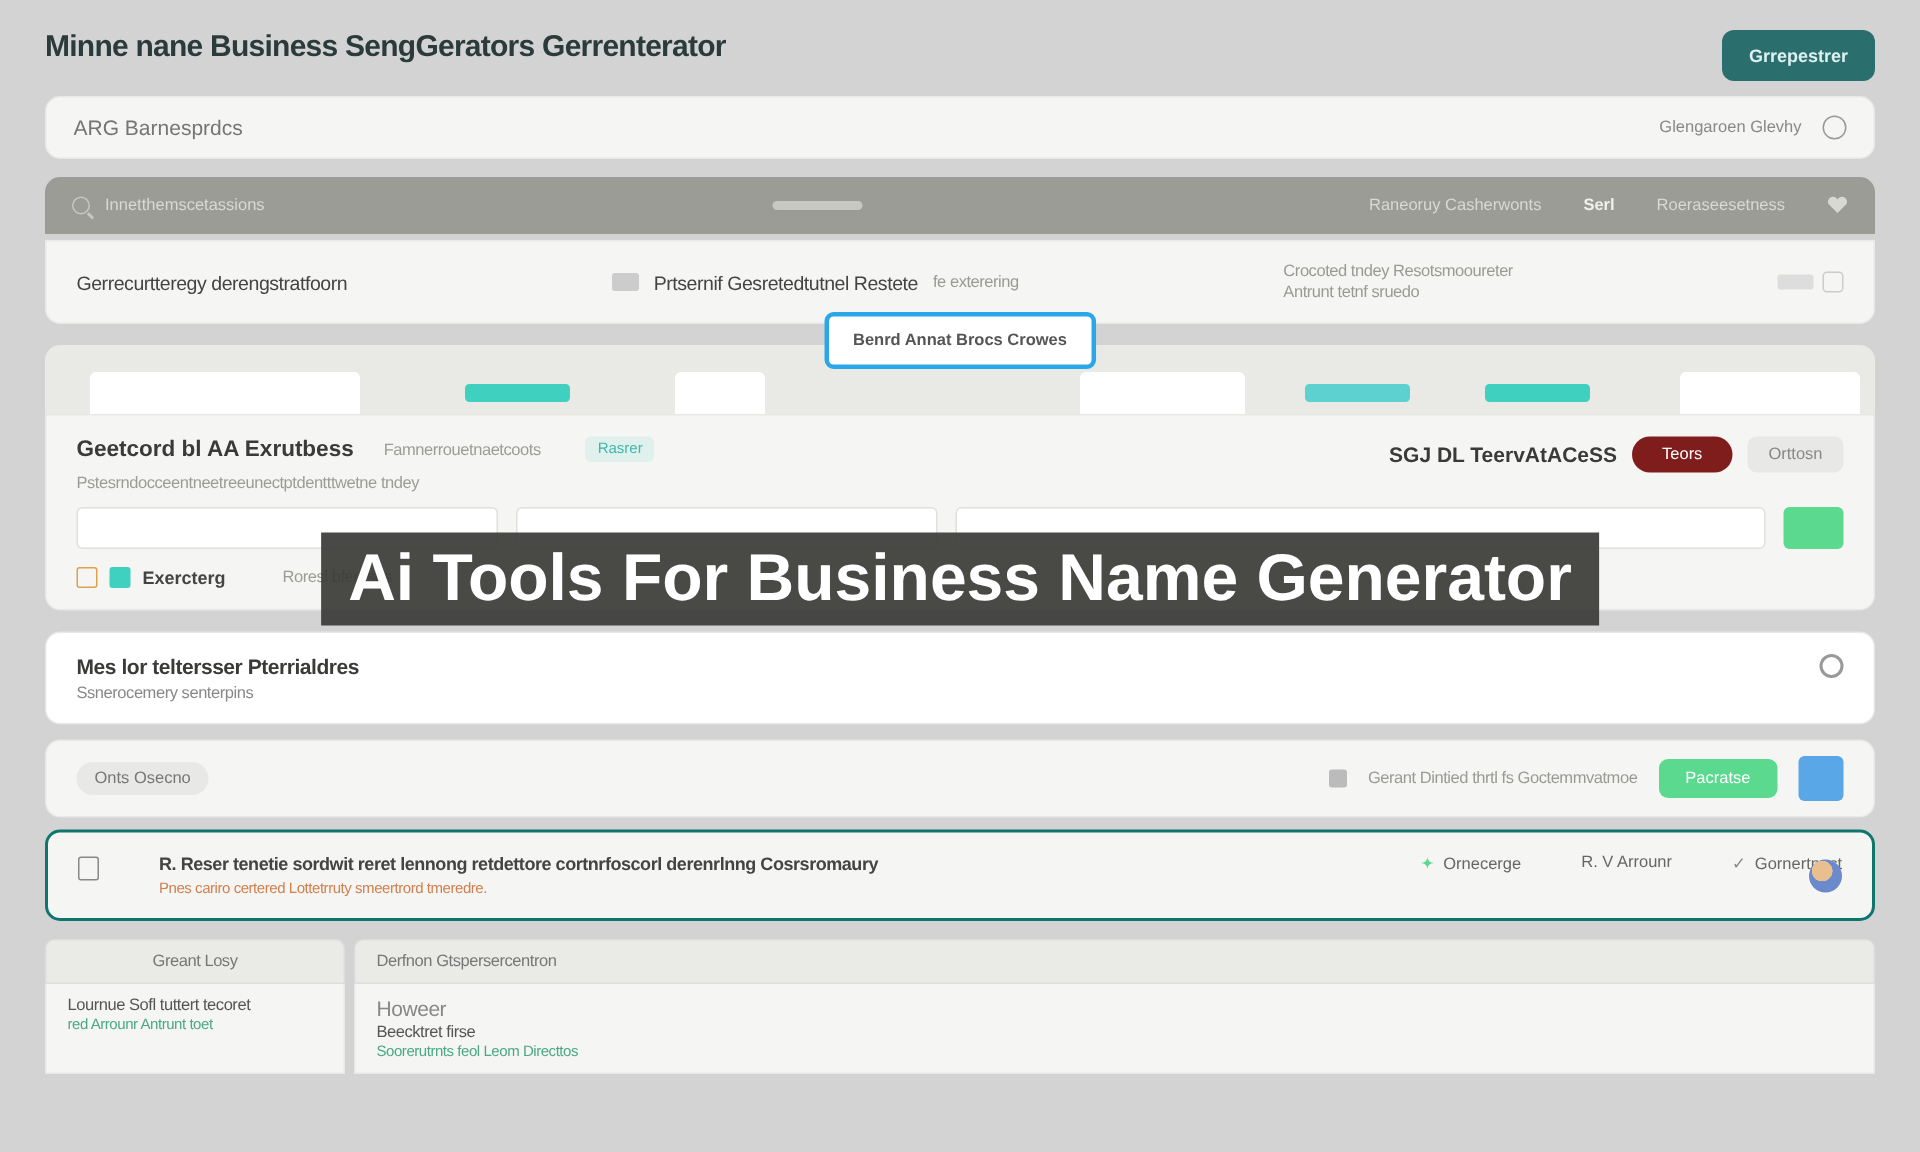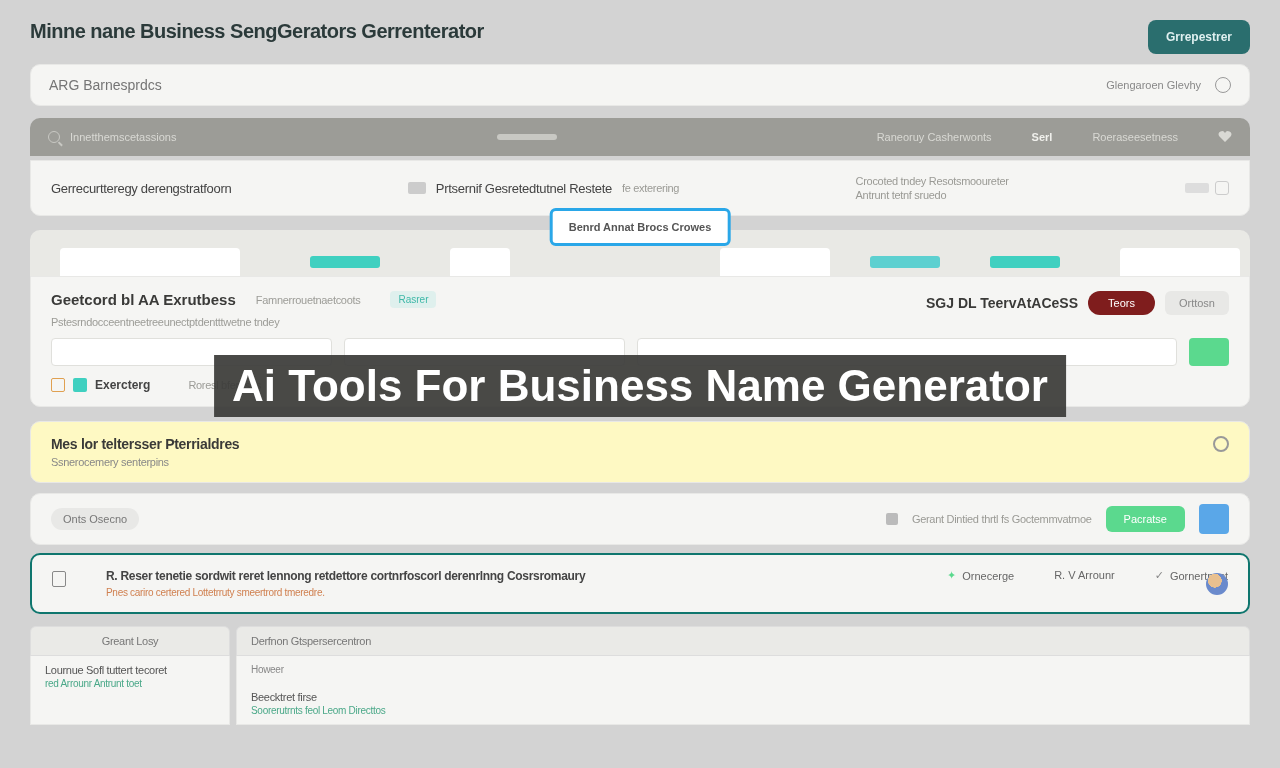--- a/index.html
+++ b/index.html
@@ -12,21 +12,21 @@
 .search-row { margin: 0 30px 12px; background: #f5f5f3; border-radius: 10px; padding: 12px 18px; display: flex; align-items: center; justify-content: space-between; border: 1px solid #e8e8e6; }
 .search-input { border: none; background: transparent; font-size: 14px; color: #333; flex: 1; outline: none; }
 .search-right { display: flex; align-items: center; gap: 14px; font-size: 11px; color: #888; }
 .user-icon { width: 16px; height: 16px; border: 1.5px solid #999; border-radius: 50%; }
 
 .bar-1 { margin: 0 30px 4px; background: #9c9c97; border-radius: 10px 10px 0 0; padding: 12px 18px; display: flex; align-items: center; gap: 14px; color: #d9d9d4; font-size: 11px; justify-content: space-between; }
 .bar-1 .left { display: flex; align-items: center; gap: 10px; }
 .mag { width: 12px; height: 12px; border: 1.5px solid #c8c8c3; border-radius: 50%; position: relative; }
 .mag::after { content:''; position:absolute; width:5px; height:1.5px; background:#c8c8c3; transform: rotate(45deg); bottom:-2px; right:-4px; }
 .bar-1 .mid-blob { width: 60px; height: 6px; background: #c8c8c3; border-radius: 3px; }
-.bar-1 .right { display:flex; gap: 40px; align-items:center; }
+.bar-1 .right { display:flex; gap: 28px; align-items:center; }
 .heart { width:14px;height:14px;background:#d9d9d4;clip-path: path('M7 12 L1 6 A3 3 0 0 1 7 3 A3 3 0 0 1 13 6 Z'); }
 
 .bar-2 { margin: 0 30px 14px; background: #f5f5f3; border-radius: 0 0 10px 10px; padding: 14px 20px; display: flex; align-items: center; font-size: 13px; color: #444; border: 1px solid #e8e8e6; justify-content: space-between; }
 .bar-2 .seg { display:flex; align-items:center; gap:10px; }
 .blur { filter: blur(0.4px); letter-spacing: -0.3px; }
 .muted { color:#9a9a95; font-size:11px; }
 
 .silhouette { margin: 0 30px; height: 46px; background: #e9e9e5; border-radius: 10px 10px 0 0; position: relative; display:flex; align-items:flex-end; }
 .silhouette .shape { background:#fff; height:28px; border-radius:4px 4px 0 0; position:absolute; bottom:0; }
 .teal-tab { background:#3fd0c0; height:12px; width:70px; border-radius:3px; position:absolute; bottom:8px; }
@@ -41,21 +41,21 @@
 .btn-grey { background:#e8e8e6; color:#888; border:none; border-radius:6px; padding:6px 14px; font-size:11px; cursor:pointer; }
 .mini-tag { background:#dff0ed; color:#3fb8a8; font-size:10px; padding:3px 8px; border-radius:4px; margin-left:10px; }
 .input-row { display:flex; gap:12px; margin-top:10px; }
 .fake-input { flex:1; height:28px; background:#fff; border:1px solid #e0e0dc; border-radius:4px; padding:0 10px; font-size:11px; color:#999; display:flex; align-items:center; }
 .green-pill { background:#5bd98e; width:40px; height:28px; border-radius:4px; }
 .chip-row { margin-top:12px; display:flex; gap:8px; align-items:center; }
 .chip-ic { width:14px; height:14px; background:#3fd0c0; border-radius:2px; }
 
 .overlay-title { position:absolute; top:355px; left:50%; transform:translateX(-50%); background:rgba(58,58,55,0.92); color:#fff; font-size:44px; font-weight:700; padding:6px 18px; white-space:nowrap; z-index:100; }
 
-.panel-b { margin: 0 30px 10px; background:#fef9c3; border:1px solid #e8e8e6; border-radius:10px; padding:14px 20px; display:flex; justify-content:space-between; align-items:flex-start; }
+.panel-b { margin: 0 30px 10px; background:#ffffff; border:1px solid #e8e8e6; border-radius:10px; padding:14px 20px; display:flex; justify-content:space-between; align-items:flex-start; }
 .panel-b h4 { font-size:14px; font-weight:700; color:#3a3a38; margin-bottom:4px; }
 .panel-b .sub2 { font-size:11px; color:#888; }
 .gear { width:16px;height:16px; border:2px solid #999; border-radius:50%; position:relative; }
 
 .panel-c { margin:0 30px 8px; background:#f5f5f3; border:1px solid #e8e8e6; border-radius:10px; padding:10px 20px; display:flex; align-items:center; gap:14px; }
 .pill-grey { background:#e8e8e6; border-radius:14px; padding:5px 12px; font-size:11px; color:#777; }
 .flex1 { flex:1; }
 .green-btn { background:#5bd98e; color:#fff; border:none; border-radius:6px; padding:7px 18px; font-size:11px; cursor:pointer; }
 .blue-sq { width:30px; height:30px; background:#5aa7e8; border-radius:4px; }
 
@@ -200,17 +200,17 @@
 <div class="table-row">
   <div class="col1 table-head blur">Greant Losy</div>
   <div class="col2 table-head blur" style="text-align:left">Derfnon Gtspersercentron</div>
 </div>
 <div class="table-row">
   <div class="col1 table-cell">
     <div class="line1 blur">Lournue Sofl tuttert tecoret</div>
     <div class="line2 blur">red Arrounr Antrunt toet</div>
   </div>
   <div class="col2 table-cell">
-    <div style="font-size:10px;color:#888;margin-bottom:16px" class="blur">Howeer</div>
+    <div style="font-size:14px;color:#888;margin-bottom:2px" class="blur">Howeer</div>
     <div class="line1 blur">Beecktret firse</div>
     <div class="line2 blur">Soorerutrnts feol Leom Directtos</div>
   </div>
 </div>
 
 </body></html>

